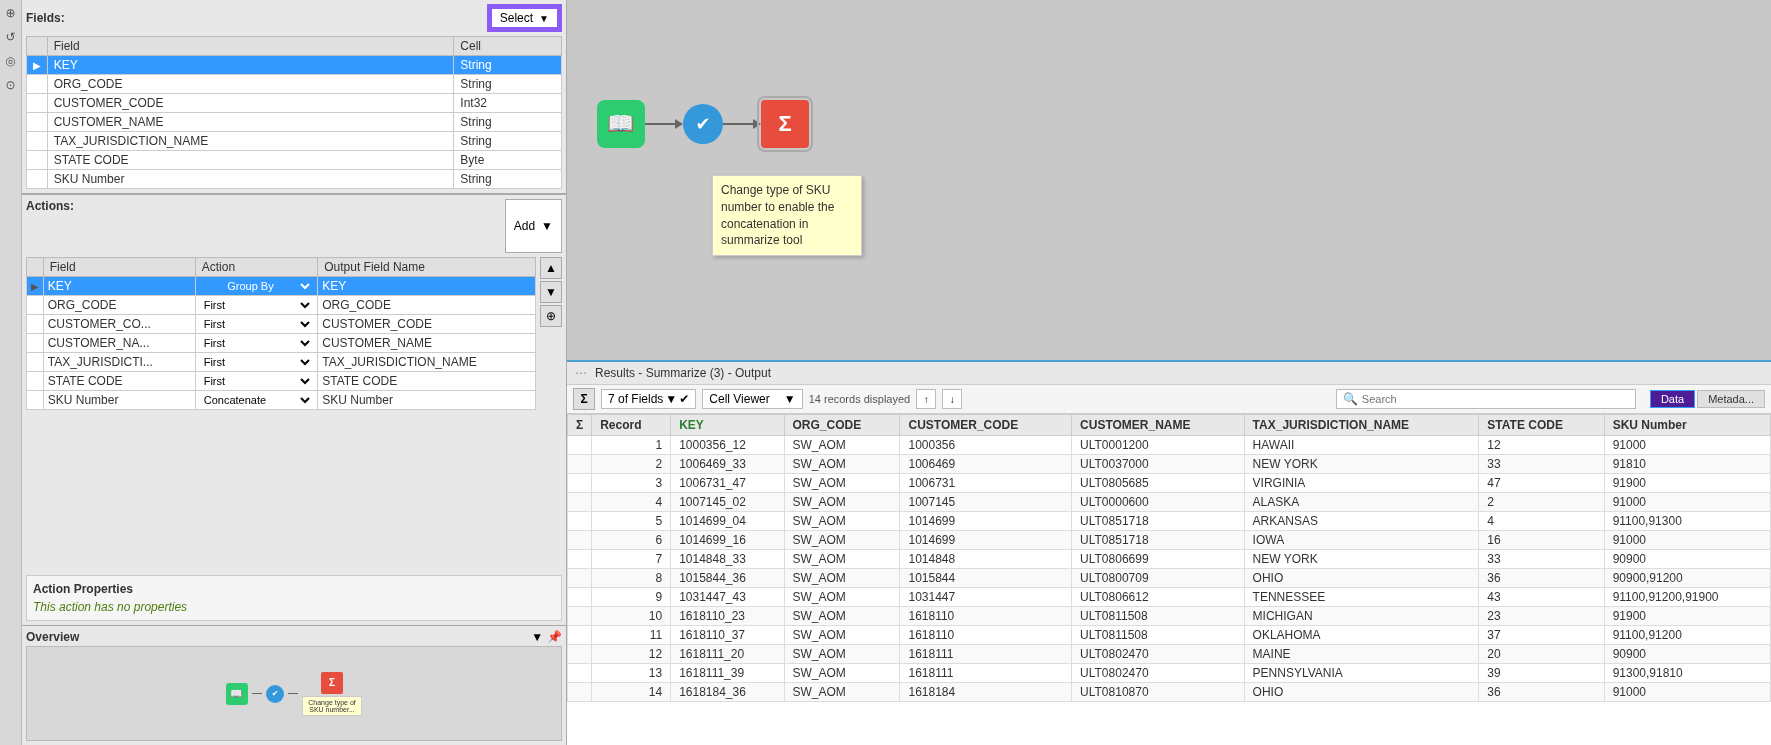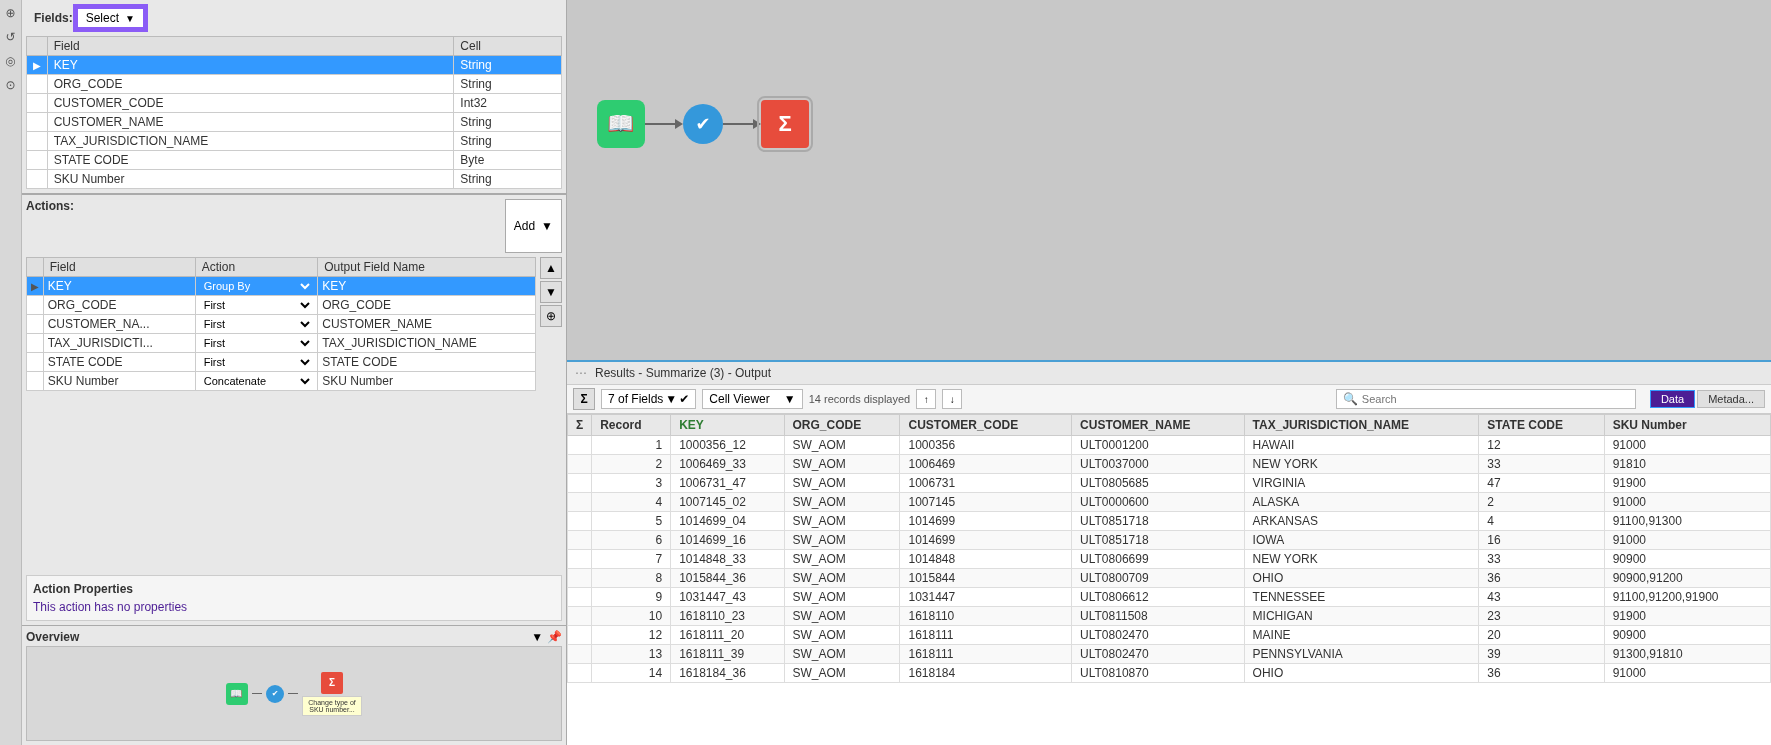--- a/index.html
+++ b/index.html
@@ -17,23 +17,22 @@
 
     
     .fields-section {
       background: #e8e8e8;
       border-bottom: 2px solid #aaa;
       padding: 4px;
     }
     .fields-header {
       display: flex;
       align-items: center;
-      justify-content: flex-start;
+      justify-content: space-between;
       margin-bottom: 4px;
-      margin-left: 8px;
     }
     .fields-label {
       font-weight: bold;
       color: #333;
     }
     .select-btn {
       display: flex;
       align-items: center;
       background: white;
       border: 5px solid #8b5cf6;
@@ -103,21 +102,21 @@
       color: #333;
     }
     .actions-table tr.selected td { background: #3399ff; color: white; }
     .actions-table select {
       border: none;
       background: transparent;
       font-size: 11px;
       width: 100%;
       outline: none;
     }
-    .actions-table tr.selected select { color: white; background: #3399ff; }
+    .actions-table tr.selected select { color: white; background: #3399ff; text-align: center; }
 
     
     .side-buttons {
       display: flex;
       flex-direction: column;
       gap: 2px;
       margin-left: 2px;
     }
     .side-btn {
       width: 22px;
@@ -134,21 +133,21 @@
     .actions-flex { display: flex; gap: 2px; flex: 1; overflow: hidden; }
 
     
     .action-props {
       background: #f5f5f5;
       border: 1px solid #ccc;
       padding: 6px;
       margin-top: 4px;
     }
     .action-props-title { font-weight: bold; color: #333; margin-bottom: 4px; }
-    .action-props-text { color: #4c1d95; }
+    .action-props-text { color: #4d7c0f; font-style: italic; }
 
     
     .overview-section {
       background: #e8e8e8;
       border-top: 1px solid #aaa;
       padding: 4px;
     }
     .overview-header {
       display: flex;
       align-items: center;
@@ -554,20 +553,30 @@
     <td>ORG_CODE</td>
     <td>
       <select style="">
         <option>First</option>
       </select>
     </td>
     <td>ORG_CODE</td>
   </tr>
               <tr>
     <td><span class="row-arrow"></span></td>
+    <td>CUSTOMER_CO...</td>
+    <td>
+      <select style="">
+        <option>First</option>
+      </select>
+    </td>
+    <td>CUSTOMER_CODE</td>
+  </tr>
+              <tr>
+    <td><span class="row-arrow"></span></td>
     <td>CUSTOMER_NA...</td>
     <td>
       <select style="">
         <option>First</option>
       </select>
     </td>
     <td>CUSTOMER_NAME</td>
   </tr>
               <tr>
     <td><span class="row-arrow"></span></td>
@@ -650,20 +659,23 @@
       <div class="node">
         <div class="node-check">✔</div>
       </div>
       <div class="connector-line"></div>
       <div class="connector-arrow"></div>
       <div class="node">
         <div class="node-sigma">Σ</div>
       </div>
     </div>
 
+    <div class="tooltip-box">
+      <span>Change type of SKU number to enable the concatenation in summarize tool</span>
+    </div>
   </div>
 
   <div class="results-panel">
     <div class="results-header-bar">
       <span style="color:#888">⋯</span>
       <span>Results - Summarize (3) - Output</span>
     </div>
 
     <div class="results-toolbar">
       <div class="results-toolbar-left">
@@ -812,20 +824,31 @@
     <td>1618110_23</td>
     <td>SW_AOM</td>
     <td>1618110</td>
     <td>ULT0811508</td>
     <td>MICHIGAN</td>
     <td>23</td>
     <td>91900</td>
   </tr>
             <tr>
     <td class="sigma-col"></td>
+    <td class="row-num">11</td>
+    <td>1618110_37</td>
+    <td>SW_AOM</td>
+    <td>1618110</td>
+    <td>ULT0811508</td>
+    <td>OKLAHOMA</td>
+    <td>37</td>
+    <td>91100,91200</td>
+  </tr>
+            <tr>
+    <td class="sigma-col"></td>
     <td class="row-num">12</td>
     <td>1618111_20</td>
     <td>SW_AOM</td>
     <td>1618111</td>
     <td>ULT0802470</td>
     <td>MAINE</td>
     <td>20</td>
     <td>90900</td>
   </tr>
             <tr>

